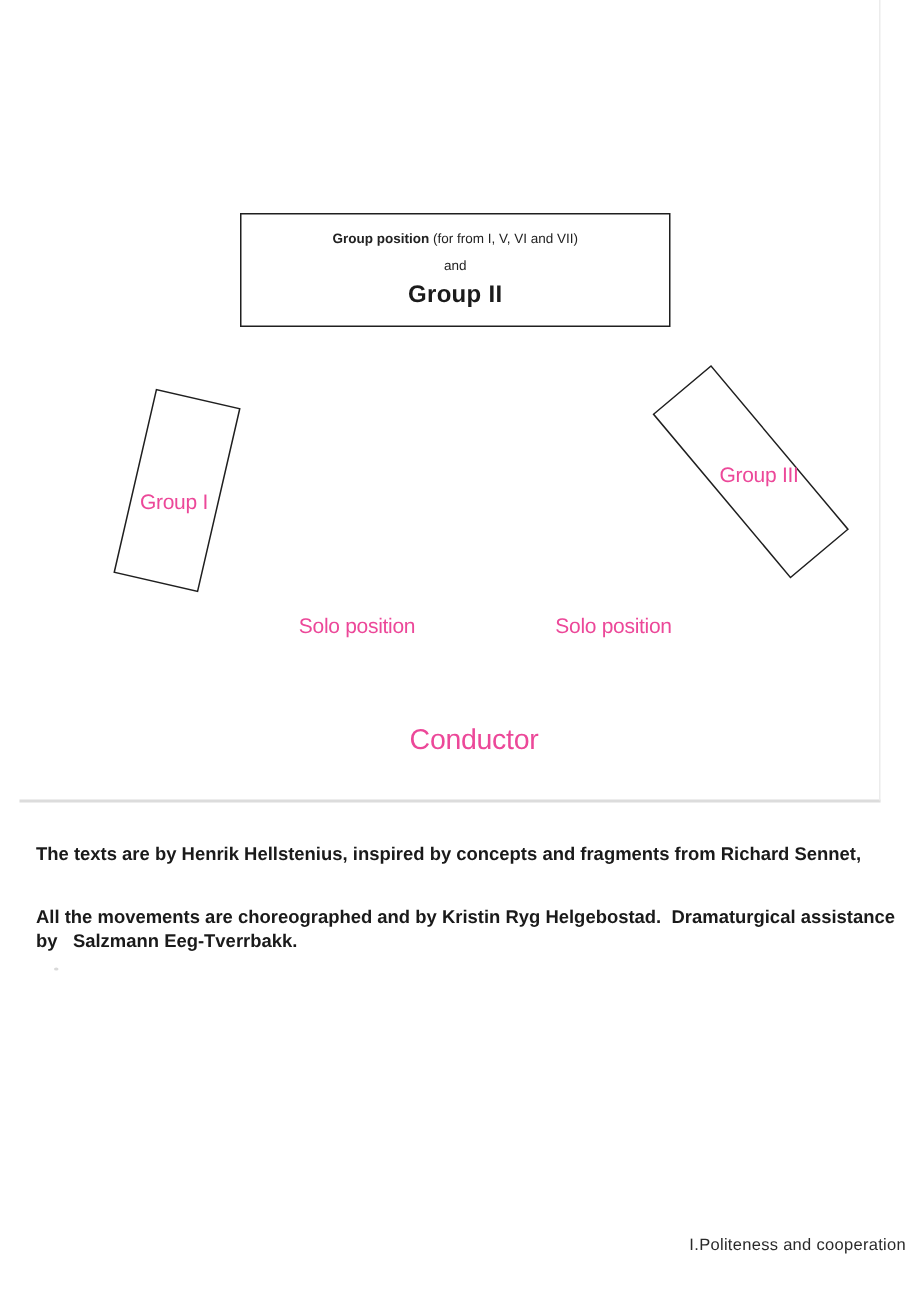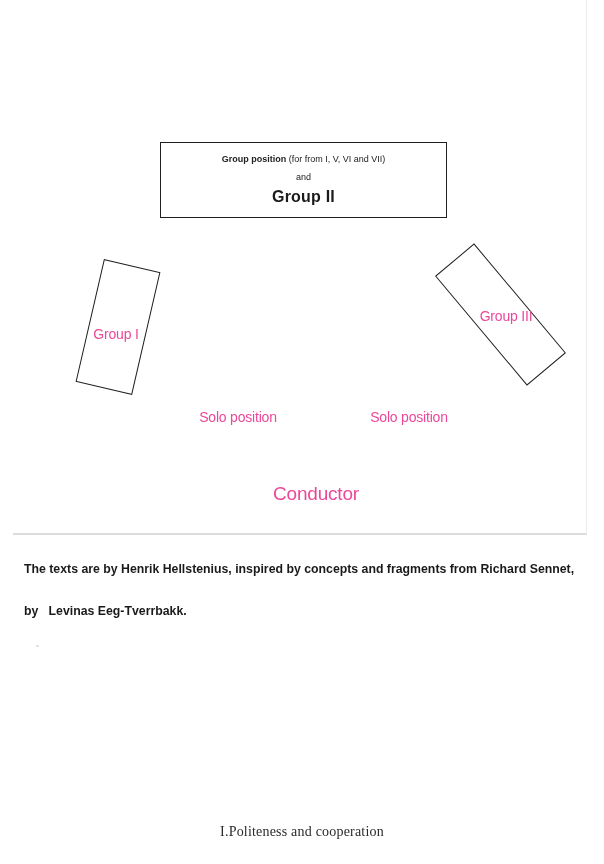--- a/index.html
+++ b/index.html
@@ -127,23 +127,23 @@
     width: 3px;
     height: 2px;
     background: #d9d9d9;
     border-radius: 50%;
   }
   .footer {
     position: absolute;
     left: 0;
     top: 824px;
     width: 100%;
-    text-align: center;
-    font-family: Liberation Serif, serif;
-    font-size: 14px;
+    text-align: right;
+    font-family: Liberation Sans, sans-serif;
+    font-size: 11px;
     letter-spacing: 0.2px;
     color: #2a2a2a;
   }
 </style>
 </head>
 <body>
 
 <div class="canvas">
 
   <div class="sheet"></div>
@@ -164,20 +164,21 @@
   <div class="label solo-left">Solo position</div>
   <div class="label solo-right">Solo position</div>
 
   <div class="label conductor">Conductor</div>
 
   <div class="credits p1">
     <div class="cl">The texts are by Henrik Hellstenius, inspired by concepts and fragments from Richard Sennet,</div>
   </div>
 
   <div class="credits p2">
-    <div class="cl">by   Levinas Eeg-Tverrbakk.</div>
+    <div class="cl">All the movements are choreographed and by Kristin Ryg Helgebostad.  Dramaturgical assistance</div>
+    <div class="cl">by   Salzmann Eeg-Tverrbakk.</div>
   </div>
 
   <div class="speck"></div>
 
   <div class="footer">I.Politeness and cooperation</div>
 
 </div>
 
 </body></html>

